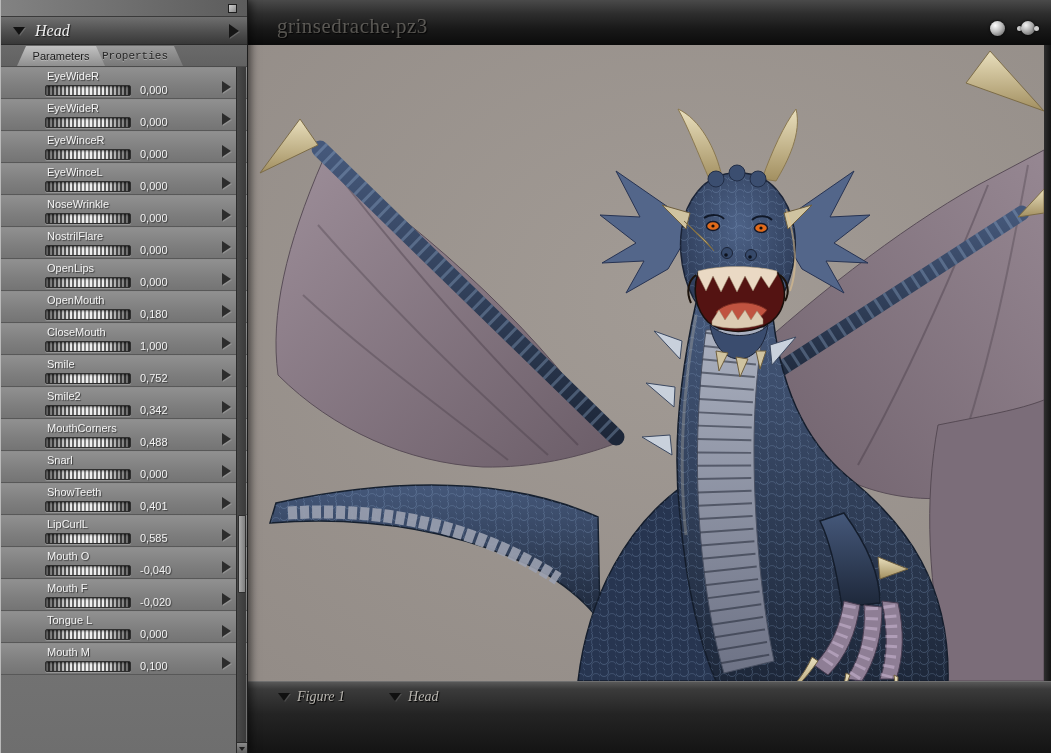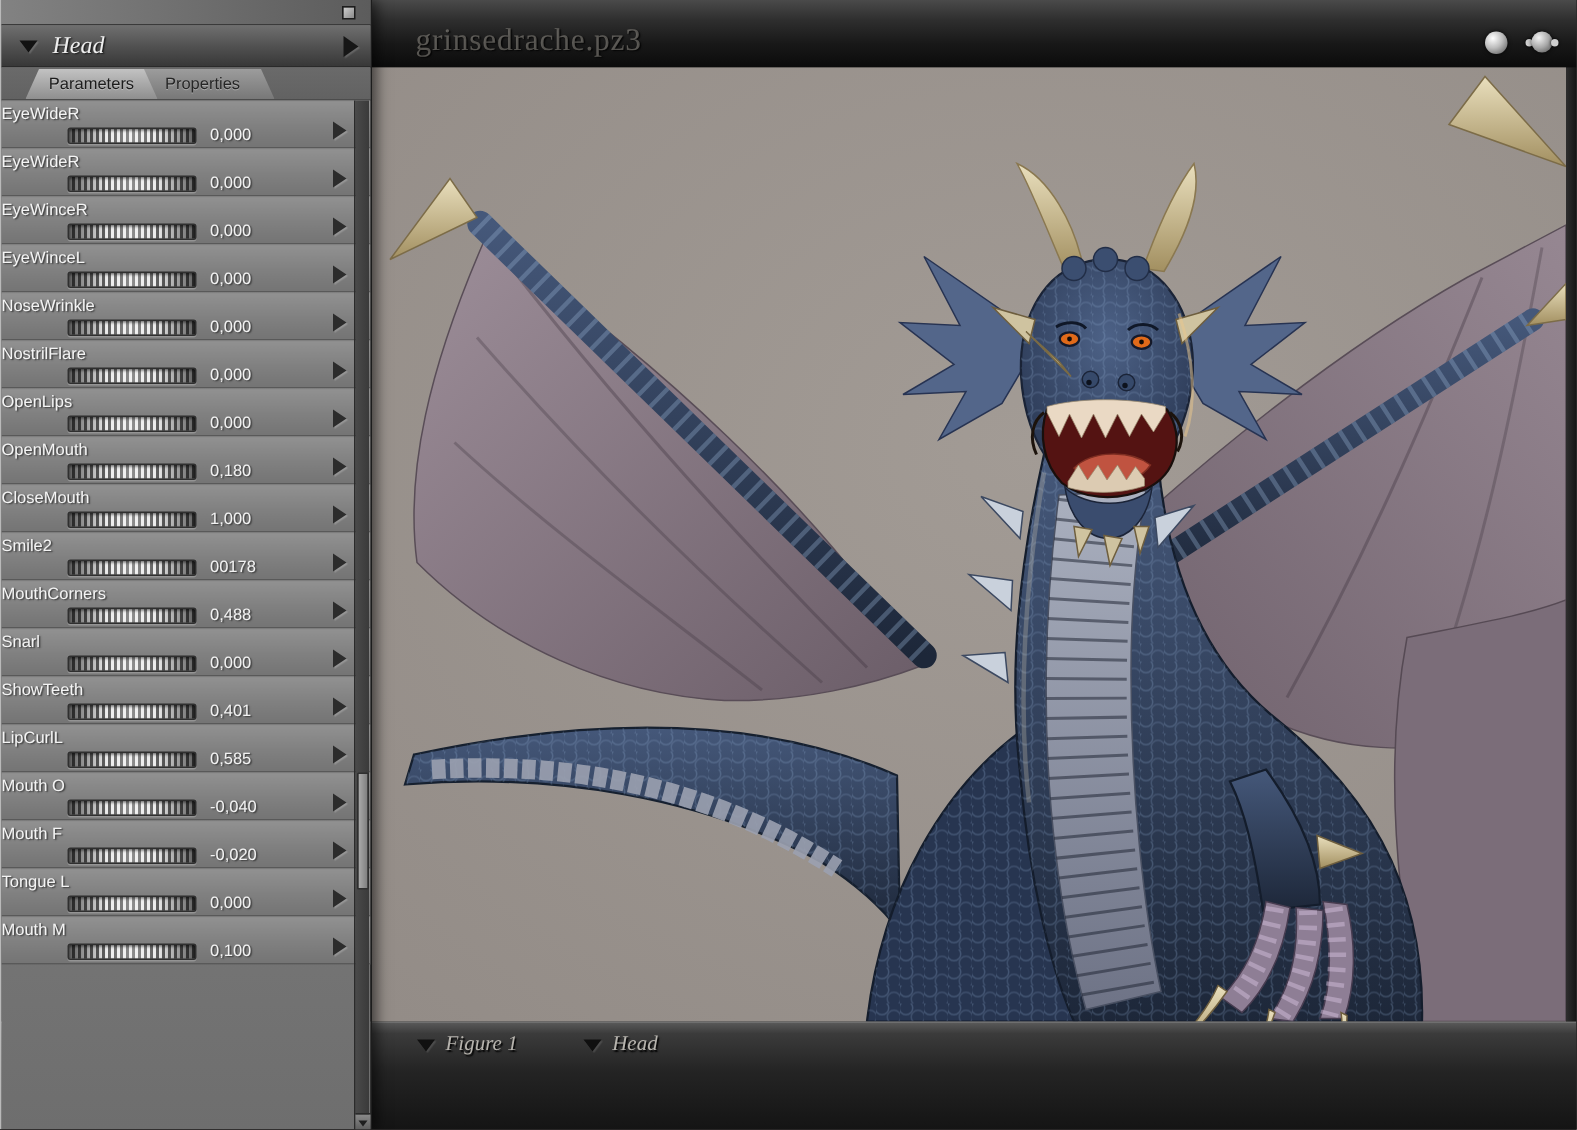--- a/index.html
+++ b/index.html
@@ -111,32 +111,33 @@
     clip-path:polygon(9px 0,calc(100% - 9px) 0,100% 100%,0 100%);
     cursor:default;
   }
   .tab.active{
     left:16px;width:88px;z-index:2;
     background:linear-gradient(180deg,#c2c2c2,#8f8f8f);
   }
   .tab.inactive{
     left:86px;width:96px;z-index:1;color:#262626;
     background:linear-gradient(180deg,#9c9c9c,#787878);
+    font-family:Liberation Mono, monospace;
   }
   .param-list{
     position:relative;height:686px;overflow:hidden;
   }
   .param-row{
     position:relative;height:32px;padding-top:2px;
     background:linear-gradient(180deg,#909090 0%,#7e7e7e 60%,#747474 100%);
     border-top:1px solid rgba(255,255,255,.18);
     border-bottom:1px solid rgba(0,0,0,.38);
   }
   .param-label{
-    font-size:11px;color:#f4f4f4;text-shadow:1px 1px 1px #3a3a3a;
+    margin-left:46px;font-size:11px;color:#f4f4f4;text-shadow:1px 1px 1px #3a3a3a;
     line-height:13px;white-space:nowrap;
   }
   .param-line{display:flex;align-items:flex-end;margin-left:44px;margin-top:1px;gap:9px;}
   .dial{
     width:86px;height:11px;border:1px solid #2f2f2f;border-radius:2px;cursor:ew-resize;
     background:
       linear-gradient(90deg,rgba(0,0,0,.6) 0%,rgba(0,0,0,0) 30%,rgba(255,255,255,.3) 50%,rgba(0,0,0,0) 70%,rgba(0,0,0,.6) 100%),
       repeating-linear-gradient(90deg,#ececec 0 2px,#5f5f5f 2px 4px);
     box-shadow:inset 0 1px 2px rgba(0,0,0,.55),0 1px 0 rgba(255,255,255,.22);
   }
@@ -418,24 +419,32 @@
   </div>
         <div class="param-row">
     <div class="param-label">CloseMouth</div>
     <div class="param-line">
       <div class="dial"></div>
       <div class="param-value">1,000</div>
     </div>
     <div class="row-arrow"></div>
   </div>
         <div class="param-row">
+    <div class="param-label">Smile</div>
+    <div class="param-line">
+      <div class="dial"></div>
+      <div class="param-value">0,752</div>
+    </div>
+    <div class="row-arrow"></div>
+  </div>
+        <div class="param-row">
     <div class="param-label">Smile2</div>
     <div class="param-line">
       <div class="dial"></div>
-      <div class="param-value">00178</div>
+      <div class="param-value">0,342</div>
     </div>
     <div class="row-arrow"></div>
   </div>
         <div class="param-row">
     <div class="param-label">MouthCorners</div>
     <div class="param-line">
       <div class="dial"></div>
       <div class="param-value">0,488</div>
     </div>
     <div class="row-arrow"></div>

